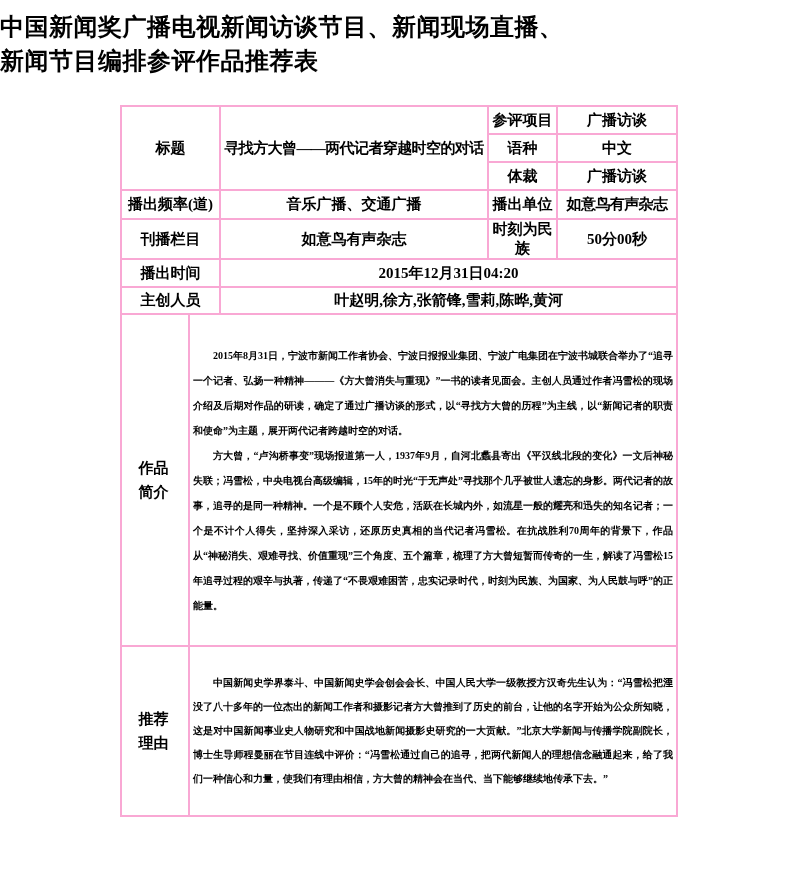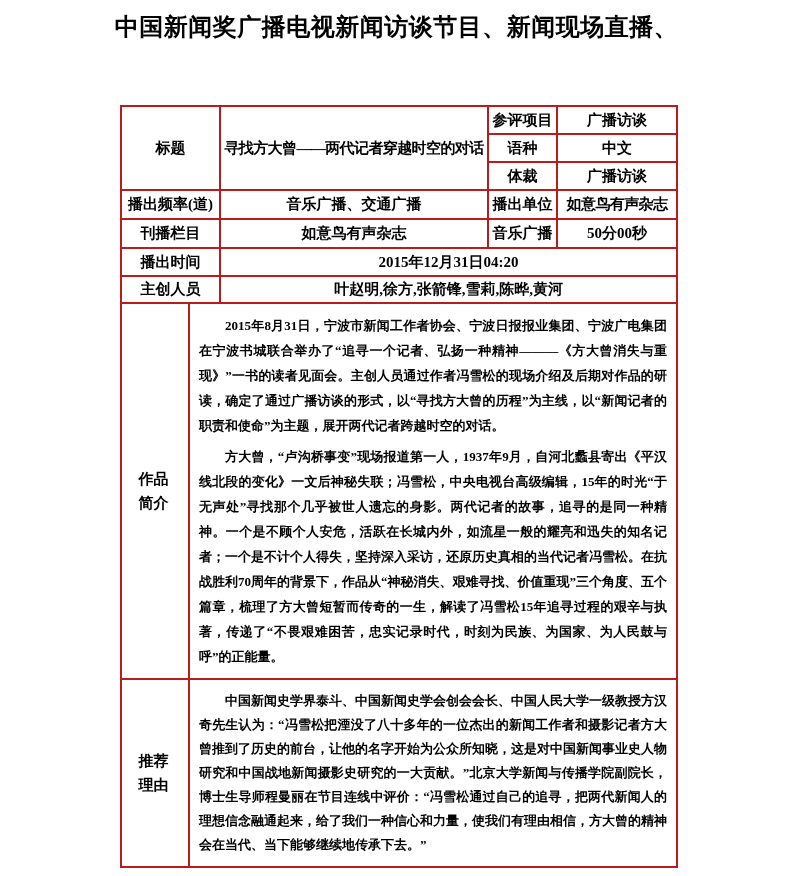--- a/index.html
+++ b/index.html
@@ -7,68 +7,69 @@
     position:relative;
     width:793px;height:876px;
     background:#ffffff;
     color:#000;
     font-family:"Liberation Serif","DejaVu Serif",serif;
     font-weight:bold;
     overflow:hidden;
   }
   .doc-title{
     position:absolute;top:10px;left:0;width:100%;
-    text-align:center;
+    text-align:left;
     font-size:24px;line-height:34px;font-weight:bold;
     letter-spacing:0.5px;
   }
   .table-wrap{
     position:absolute;top:105px;left:120px;width:560px;
   }
   table{
     border-collapse:collapse;
     table-layout:fixed;
     width:556px;
   }
   td{
-    border:2px solid #b91c1c;
+    border:2px solid #f9a8d4;
     text-align:center;
     vertical-align:middle;
     font-size:15px;
     font-weight:bold;
     padding:0 2px;
     overflow:hidden;
   }
   .lower{margin-top:-2px;}
   .h28{height:28px;}
   .h29{height:29px;}
   .h27{height:27px;}
   .tight{letter-spacing:-0.6px;}
   .vlabel{display:inline-block;width:2.2em;line-height:24px;text-align:left;}
   td.content{
     text-align:justify;
     vertical-align:middle;
     padding:3px 3px 3px 3px;
   }
   p.para{
-    margin:6px;
+    margin:0;
     text-indent:2em;
-    font-size:13px;
+    font-size:10px;
     line-height:25px;
     font-weight:bold;
   }
   p.para-rec{line-height:24px;}
 </style>
 </head>
 <body>
 
 <div class="page">
 
   <div class="doc-title">
     <div>中国新闻奖广播电视新闻访谈节目、新闻现场直播、</div>
+    <div>新闻节目编排参评作品推荐表</div>
   </div>
 
   <div class="table-wrap">
 
     <table class="upper">
       <colgroup>
         <col style="width:99px">
           <col style="width:268px">
           <col style="width:69px">
           <col style="width:120px">
@@ -90,21 +91,21 @@
         </tr>
         <tr class="h29">
           <td>播出频率(道)</td>
           <td>音乐广播、交通广播</td>
           <td>播出单位</td>
           <td class="tight">如意鸟有声杂志</td>
         </tr>
         <tr class="h29">
           <td>刊播栏目</td>
           <td>如意鸟有声杂志</td>
-          <td>音乐广播</td>
+          <td>时刻为民族</td>
           <td>50分00秒</td>
         </tr>
         <tr class="h28">
           <td>播出时间</td>
           <td colspan="3">2015年12月31日04:20</td>
         </tr>
         <tr class="h27">
           <td>主创人员</td>
           <td colspan="3">叶赵明,徐方,张箭锋,雪莉,陈晔,黄河</td>
         </tr>

